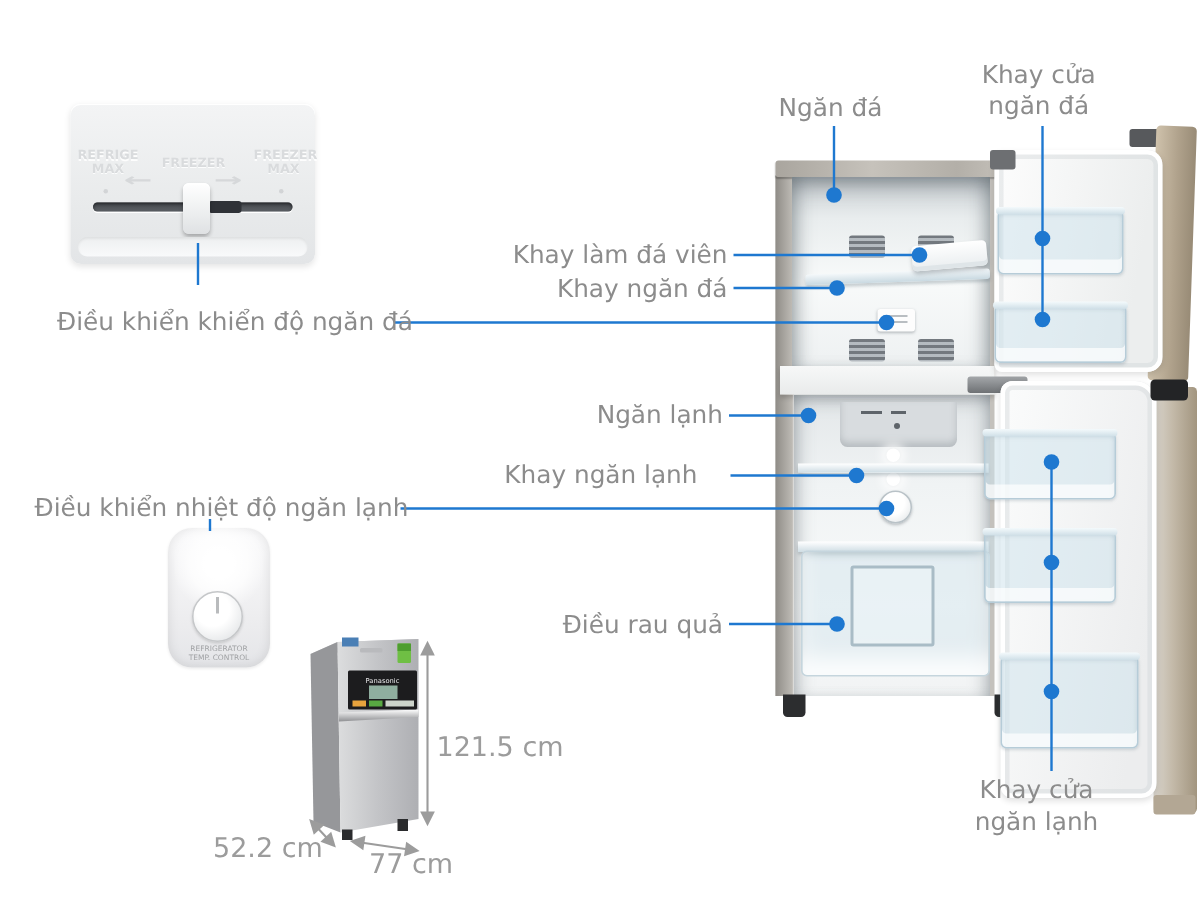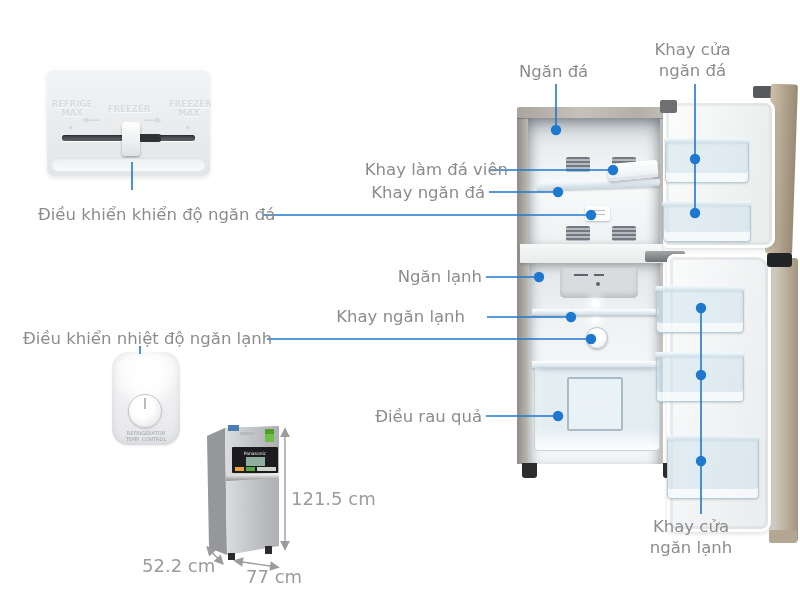--- a/index.html
+++ b/index.html
@@ -12,21 +12,21 @@
          font-family:"DejaVu Sans","Liberation Sans",sans-serif;}
   .abs{position:absolute;}
 
   
   .lbl{position:absolute;font-size:16.5px;line-height:21px;color:var(--label);white-space:nowrap;}
   .lbl.right{text-align:right;}
   .lbl.center{text-align:center;white-space:normal;}
   .lbl span{display:block;}
   #lbl-freezer{left:519px;top:61px;}
   #lbl-freezer-door-tray{left:645px;top:39px;width:95px;}
-  #lbl-ice-tray{left:335px;top:159px;width:150px;margin-left:23px;}
+  #lbl-ice-tray{left:335px;top:159px;width:150px;}
   #lbl-freezer-tray{left:335px;top:182px;width:150px;}
   #lbl-freezer-temp{left:38px;top:204px;}
   #lbl-fridge{left:380px;top:266px;width:102px;}
   #lbl-fridge-tray{left:319px;top:306px;width:146px;}
   #lbl-fridge-temp{left:23px;top:328px;}
   #lbl-veg{left:355px;top:406px;width:127px;}
   #lbl-fridge-door-tray{left:636px;top:516px;width:110px;}
 
   .dim-lbl{position:absolute;font-size:18px;color:var(--dim);white-space:nowrap;}
   #dim-height{left:291px;top:488px;}

